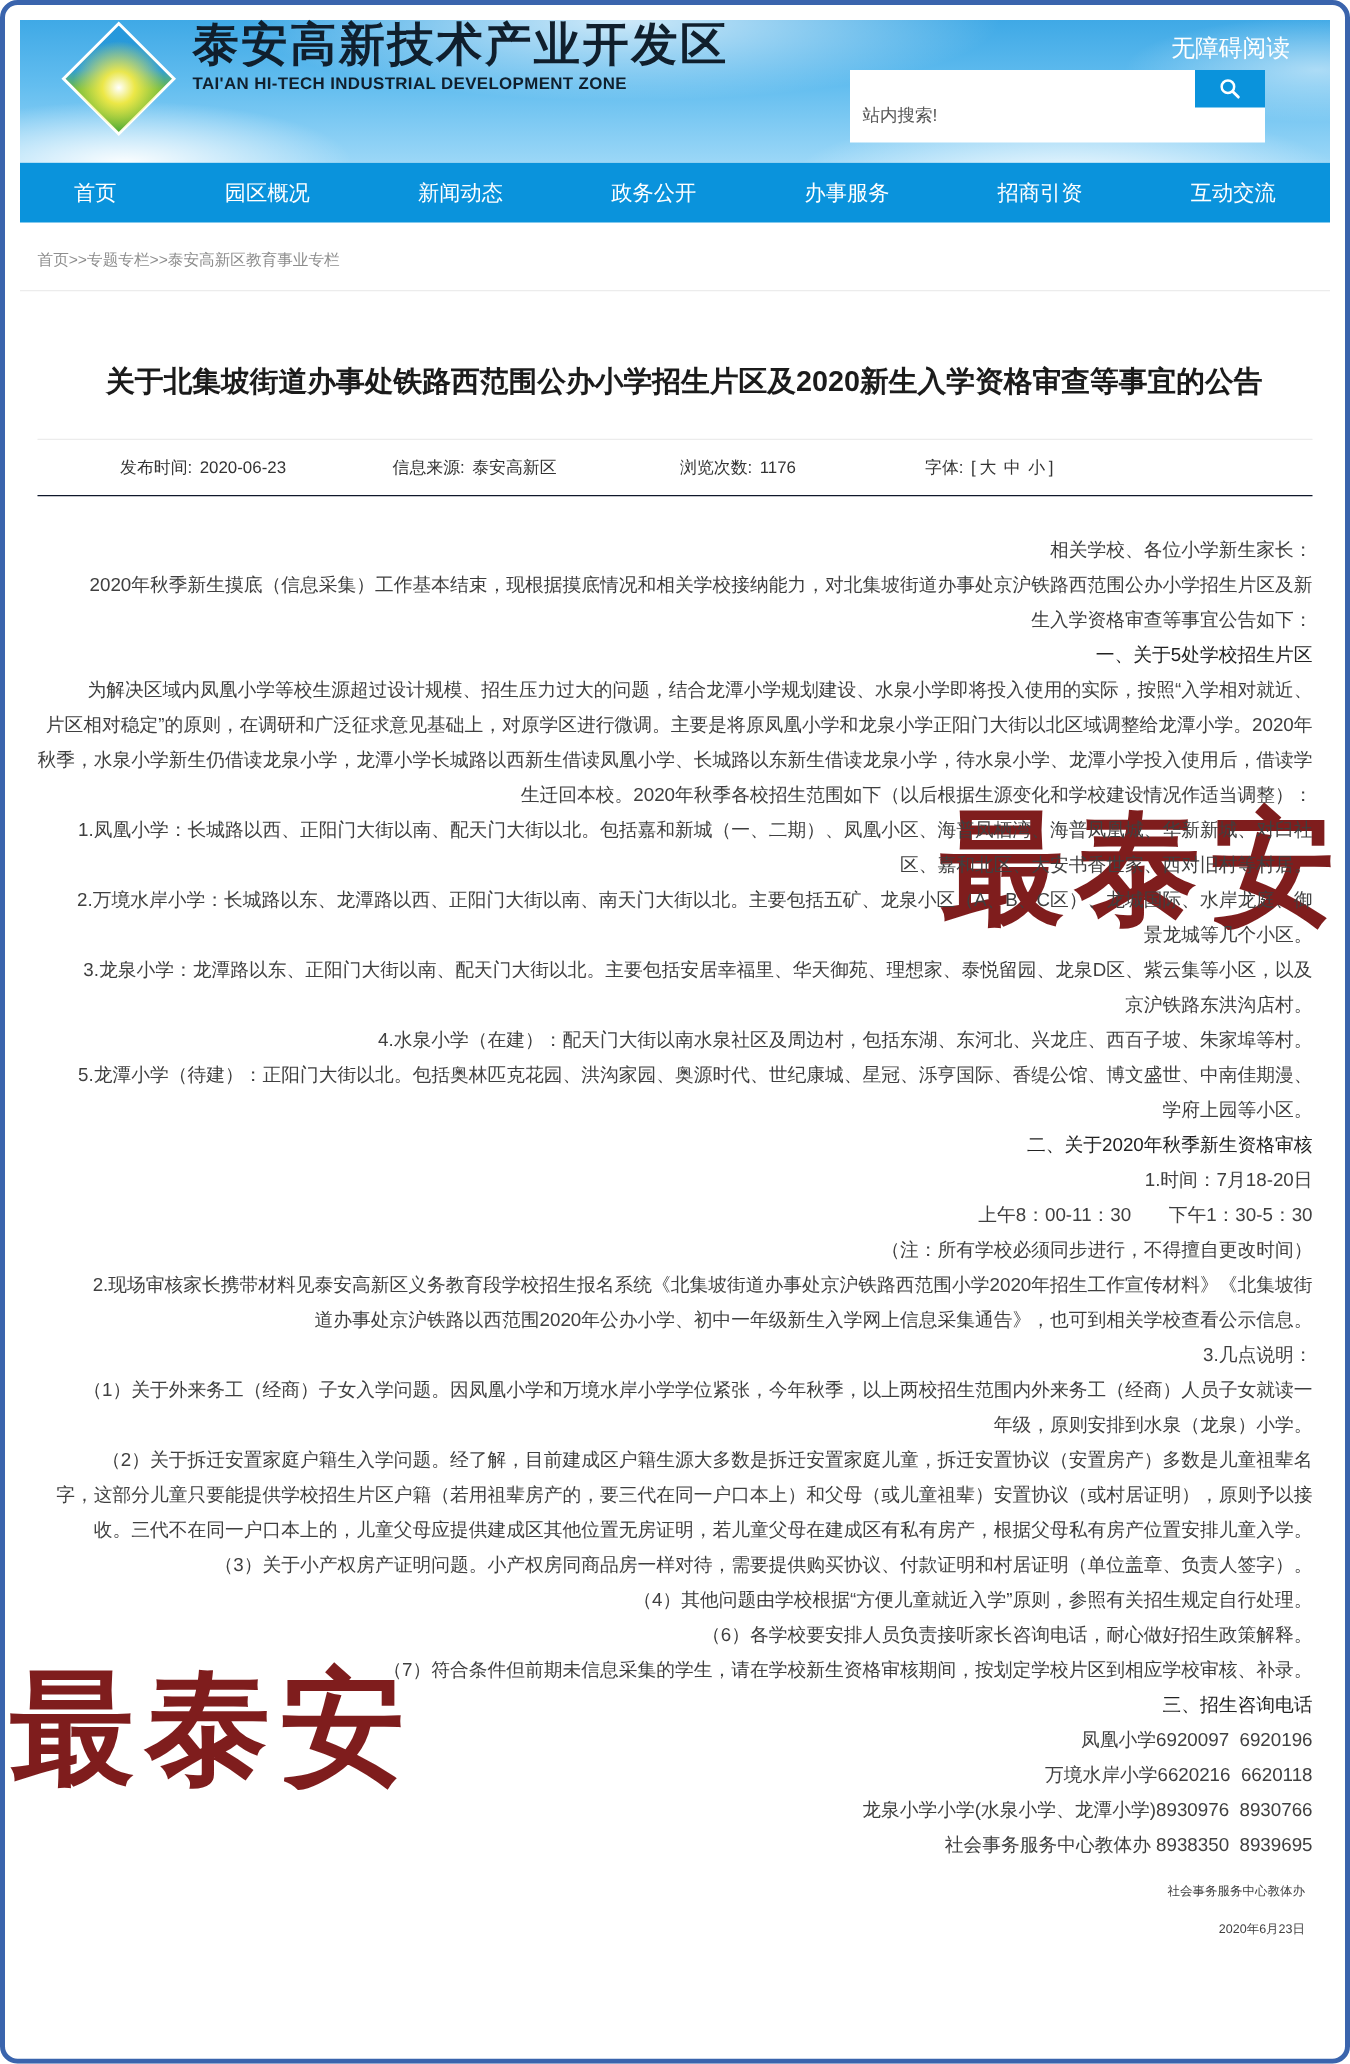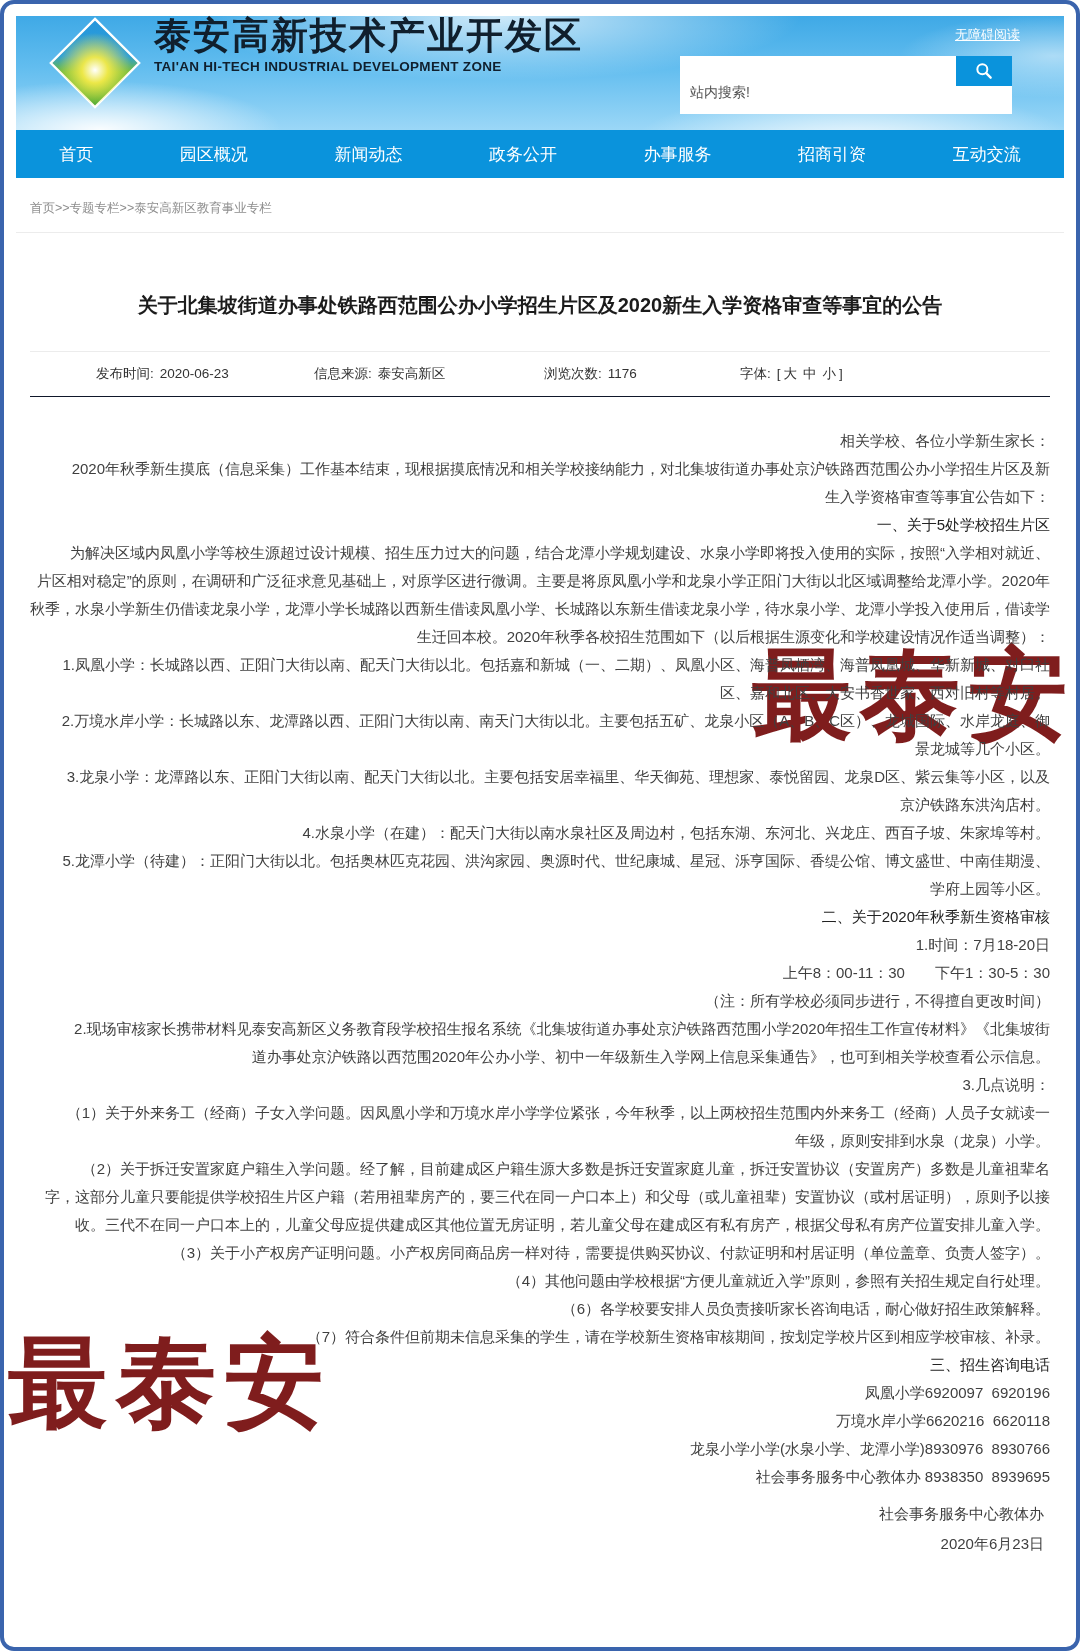--- a/index.html
+++ b/index.html
@@ -16,21 +16,21 @@
       radial-gradient(ellipse 420px 90px at 46% 0%, rgba(255,255,255,.75), rgba(255,255,255,0) 72%),
       radial-gradient(ellipse 320px 85px at 80% 115%, rgba(255,255,255,.9), rgba(255,255,255,0) 70%),
       radial-gradient(ellipse 220px 60px at 99% 35%, rgba(255,255,255,.5), rgba(255,255,255,0) 70%),
       linear-gradient(180deg,#3fa9e6 0%,#62bdef 45%,#9bd7f7 100%);
   }
   .logo-row { display:flex; height:100%; padding-left:32px; }
   .logo-svg { width:94px; height:94px; flex:none; }
   .title-block { margin-left:12px; }
   .site-title { font-size:37px; font-weight:bold; color:#101f2d; letter-spacing:2px; line-height:40px; }
   .site-subtitle { font-size:13.5px; font-weight:bold; color:#101f2d; margin-top:3px; letter-spacing:0.3px; }
-  .access-link { position:absolute; top:10px; right:44px; color:#fff; font-size:13px; cursor:pointer;text-decoration:underline; }
+  .access-link { position:absolute; top:10px; right:32px; color:#fff; font-size:19px; cursor:pointer; }
   .search-box { position:absolute; top:40px; right:52px; width:332px; height:58px; background:#fff; }
   .search-input {
     position:absolute; inset:0; width:100%; height:100%; border:none; outline:none;
     box-sizing:border-box; padding:20px 70px 6px 10px; font-size:14px; color:#4d7c0f; background:transparent;
     font-family:"Liberation Sans","DejaVu Sans",sans-serif;
   }
   .search-input::placeholder { color:#555; opacity:1; }
   .search-btn {
     position:absolute; top:0; right:0; width:56px; height:30px; background:#0a93dc;
     display:flex; align-items:center; justify-content:center; cursor:pointer;
@@ -44,33 +44,33 @@
   .crumb-sep { color:#8d8d8d; }
   
   .article { position:relative; padding:0 14px; }
   .watermark {
     position:absolute; font-size:100px; font-weight:bold; color:#7f1d1d;
     letter-spacing:8px; z-index:0; pointer-events:none; user-select:none; white-space:nowrap;
   }
   .wm-top { top:340px; right:-12px; }
   .wm-bottom { top:1028px; left:-8px; }
   .article-inner { position:relative; z-index:1; }
-  .article-title { margin:56px 40px 0; text-align:center; font-size:20px; font-weight:bold; color:#1b1b1b; line-height:32px; }
+  .article-title { margin:56px 40px 0; text-align:right; font-size:23px; font-weight:bold; color:#1b1b1b; line-height:32px; }
   .meta {
     margin-top:30px; border-top:1px solid #ececec; border-bottom:1px solid #0f172a;
     padding:13px 0 13px 66px; display:flex; align-items:center; font-size:13.5px; color:#333;
   }
   .meta-item { white-space:nowrap; }
   .meta-item .label { margin-right:6px; }
   .mi-1 { width:218px; } .mi-2 { width:230px; } .mi-3 { width:196px; }
   .font-opt { cursor:pointer; margin:0 3px; }
   .body { padding-top:30px; font-size:15px; line-height:28px; color:#3f3f3f; }
   .para { margin:0; text-indent:2em; white-space:pre-wrap;text-align:right; }
   .para.bold { font-weight:normal; color:#222; }
-  .signature { margin-top:8px; text-align:right; font-size:15px; color:#3f3f3f; line-height:30px; padding-right:6px; }
+  .signature { margin-top:8px; text-align:right; font-size:10px; color:#3f3f3f; line-height:30px; padding-right:6px; }
 </style>
 </head>
 <body>
 
 <div class="page">
 
   <div class="header">
     <div class="logo-row">
       <svg class="logo-svg" viewBox="0 0 100 100">
         <defs>

